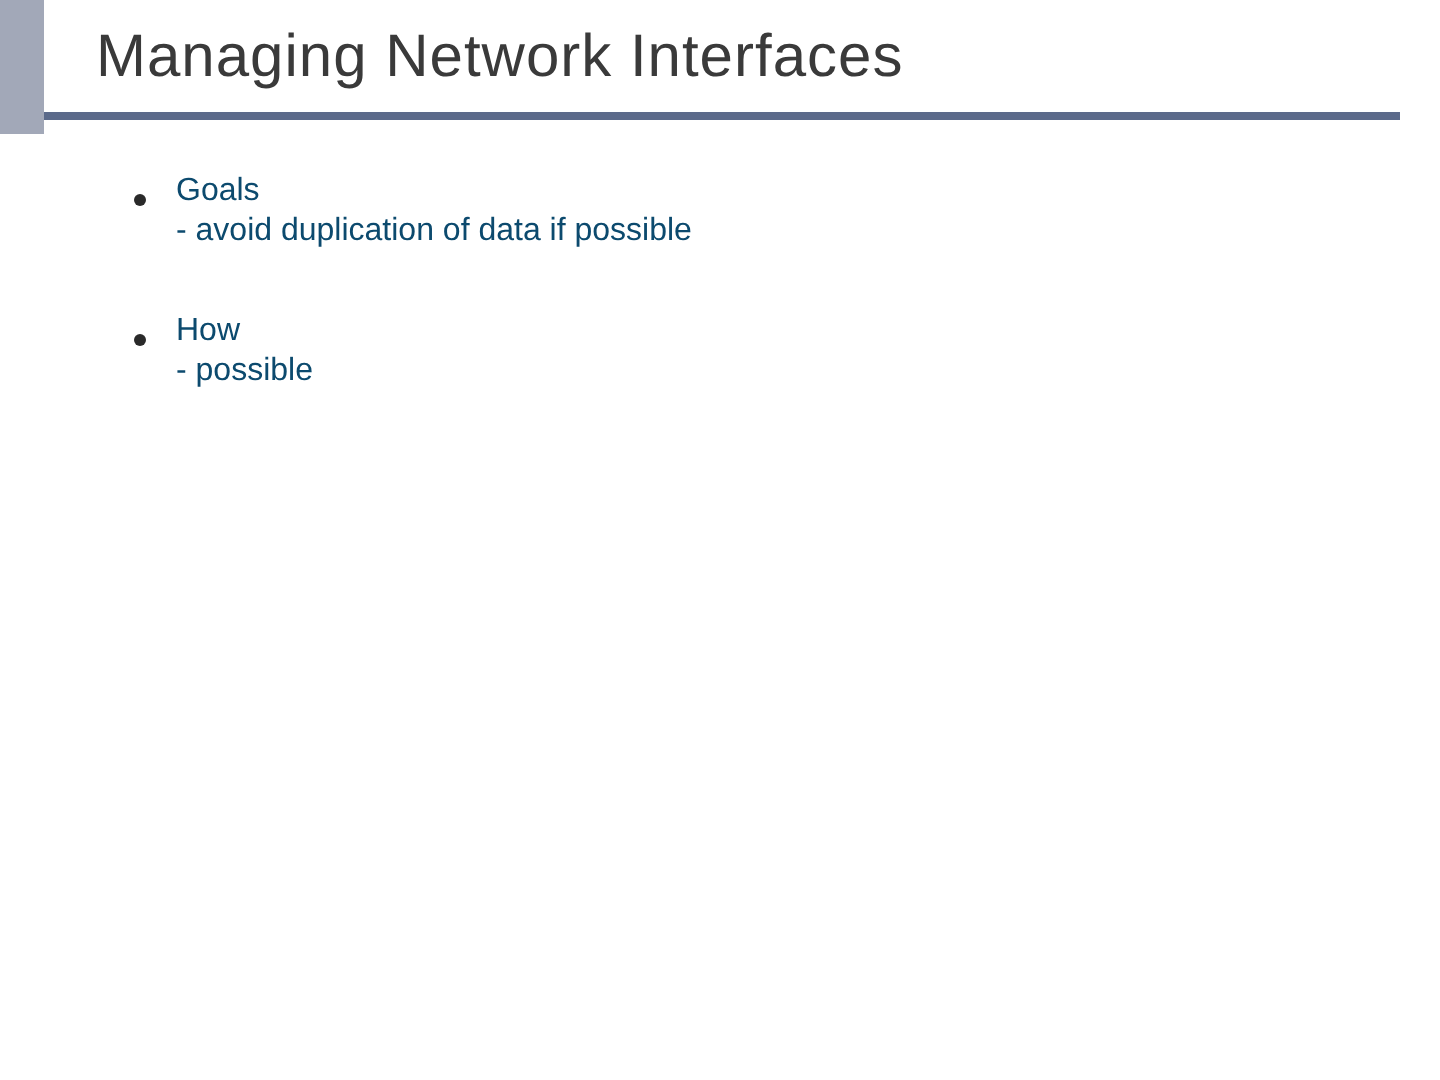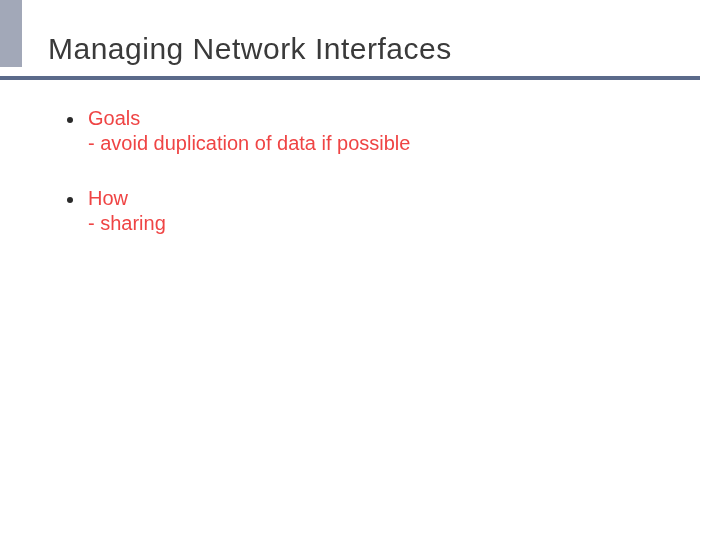--- a/index.html
+++ b/index.html
@@ -14,21 +14,20 @@
     .left-accent {
       position: absolute;
       left: 0;
       top: 0;
       width: 22px;
       height: 67px;
       background: #a2a8b8;
     }
     .title-block {
       padding: 12px 0 0 48px;
-      margin-top: 20px;
     }
     .title {
       font-family: Verdana, Geneva, sans-serif;
       font-size: 30px;
       color: #3a3a3a;
       font-weight: 400;
       letter-spacing: 0.5px;
     }
     .title-underline {
       margin-top: 10px;
@@ -52,22 +51,22 @@
       justify-content: center;
       padding-top: 11px;
     }
     .dot {
       width: 6px;
       height: 6px;
       border-radius: 50%;
       background: #2a2a2a;
     }
     .bullet-text {
-      font-size: 20px;
-      color: #ef4444;
+      font-size: 16px;
+      color: #0c4a6e;
       line-height: 1.25;
       flex: 1;
       white-space: pre-line;
     }
   </style>
 </head>
 <body>
 
 <div class="left-accent"></div>
 
@@ -84,17 +83,17 @@
     </div>
     <div class="bullet-text">Goals
 - avoid duplication of data if possible</div>
   </div>
 
   <div class="bullet-row">
     <div class="bullet-marker">
       <span class="dot"></span>
     </div>
     <div class="bullet-text">How
-- sharing</div>
+- possible</div>
   </div>
 
 
 </div>
 
 </body></html>

